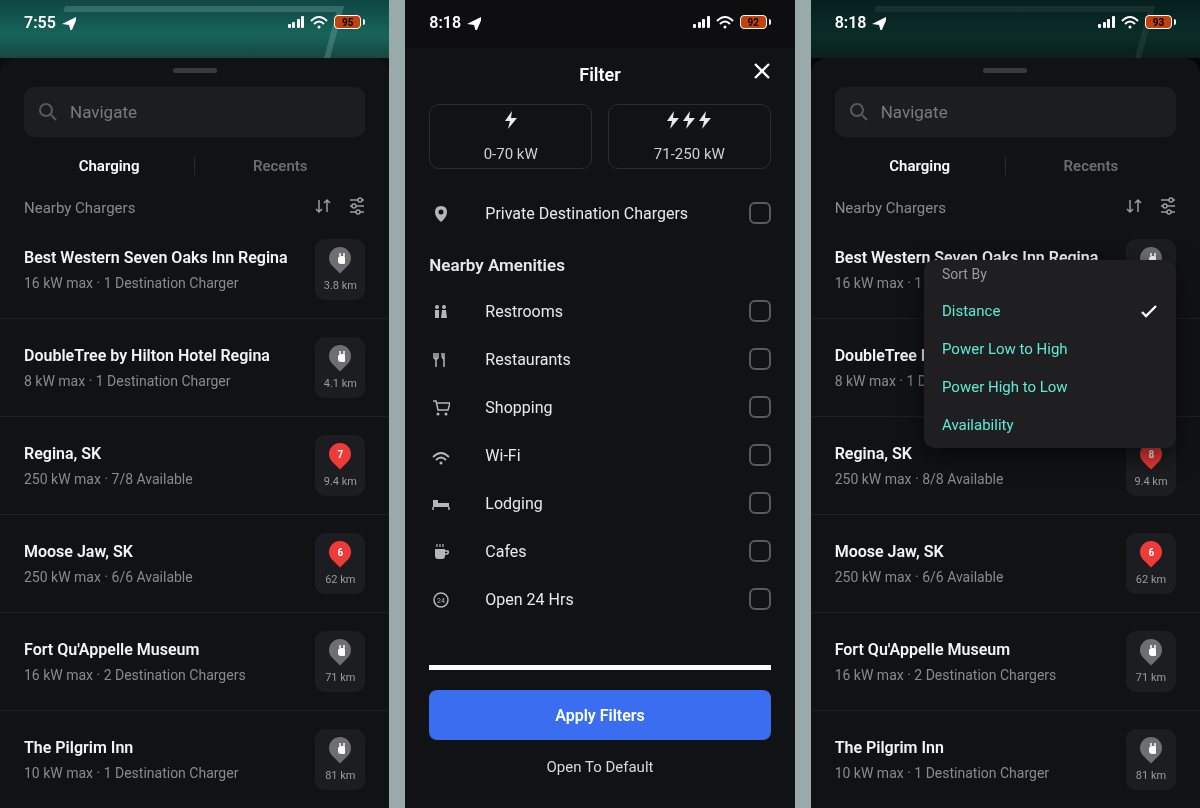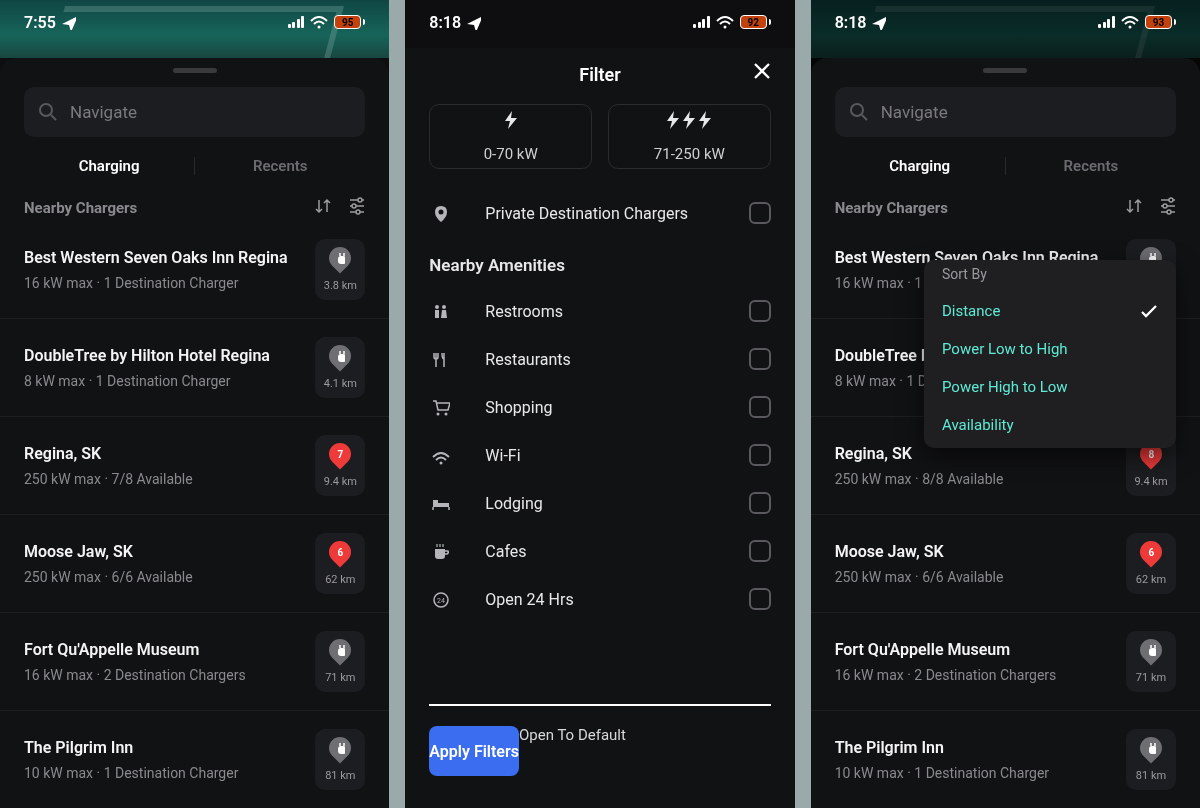--- a/index.html
+++ b/index.html
@@ -122,21 +122,21 @@
   }
   .tab.active { color:#fff; }
   .tab-div {
     width:1px; height:18px; background:#2a2a2d; align-self:center;
   }
 
   .section-hdr {
     display:flex; align-items:center; justify-content:space-between;
     padding:0 24px 14px;
   }
-  .section-title { font-size:15px; color:#8a8a8e; font-weight:700;}
+  .section-title { font-size:15px; color:#8a8a8e; font-weight:400;}
   .hdr-ctrls { display:flex; gap:18px; align-items:center;}
   .hdr-ctrls svg { opacity:0.8; }
 
   .list { padding:0 0; }
   .row {
     display:flex; align-items:center; justify-content:space-between;
     padding:18px 24px;
     border-bottom:1px solid #1f1f22;
   }
   .row:first-child { padding-top:6px; }
@@ -209,22 +209,22 @@
     border:2px solid #5a5a5e;
     border-radius:6px;
   }
   .subheading {
     font-size:17px; font-weight:600; color:#e8e8ea;
     margin:18px 0 12px;
   }
   .filter-actions {
     position:absolute;
     left:24px; right:24px; bottom:32px;
-    display:flex; 
-    border-top:2px solid #ffffff;
+    display:flex; flex-direction:column; gap:18px;
+    border-top:5px solid #ffffff;
     padding-top:20px;
   }
   .btn-primary {
     background:#3a6df0;
     border-radius:8px;
     height:50px;
     display:flex; align-items:center; justify-content:center;
     font-size:16px; font-weight:600;
   }
   .btn-text {

